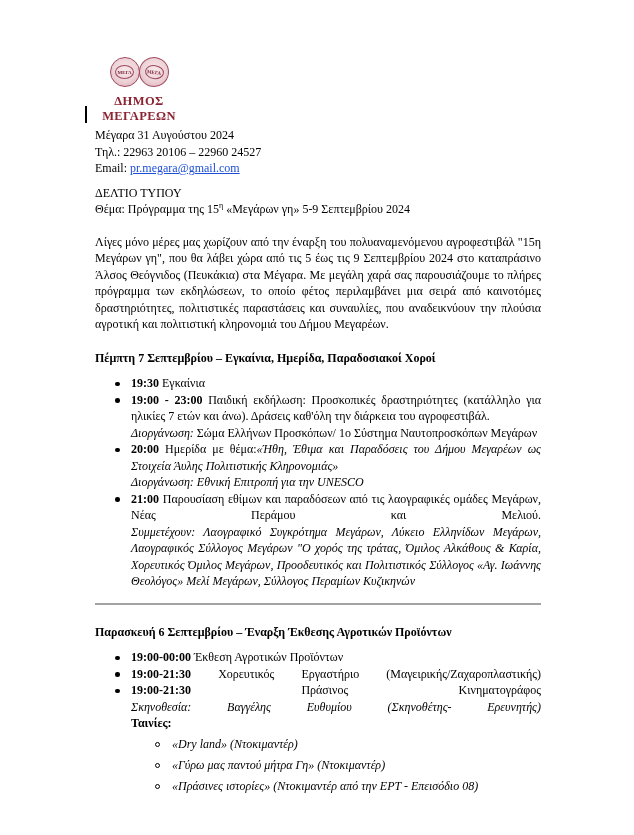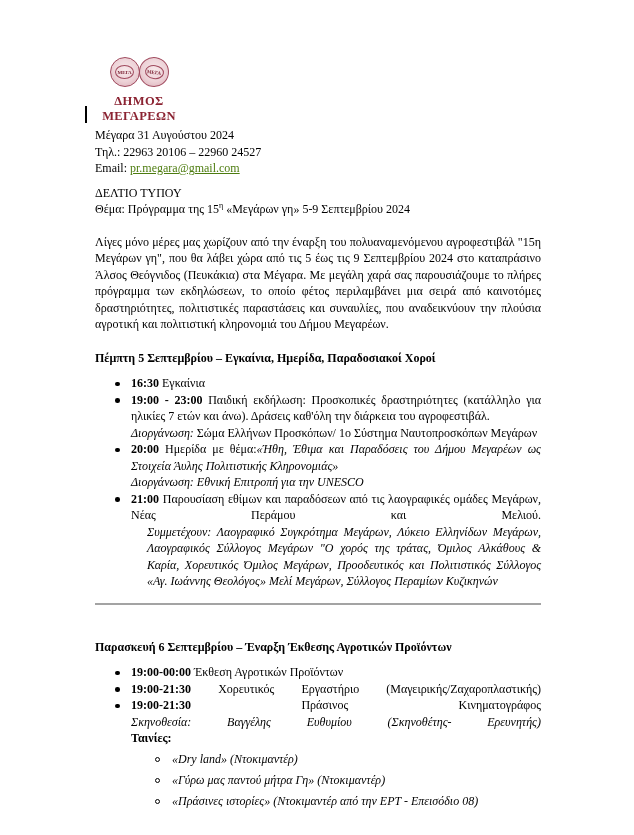--- a/index.html
+++ b/index.html
@@ -24,51 +24,51 @@
     border:1px solid #a04a5e; border-radius:50%; width:17px; height:12px;
     display:flex; align-items:center; justify-content:center;
     font-size:5px; line-height:5px; color:#7e2436; font-weight:bold; letter-spacing:0;
   }
   .logo-name { color:#8b2332; font-weight:bold; font-size:12.5px; line-height:15px; letter-spacing:0.4px; }
   .cursor { position:absolute; left:-10px; bottom:1px; width:2px; height:17px; background:#000; }
 
   
   .contact { margin-top:3px; }
   .contact div { margin:0; }
-  .email-link { color:#4d7c0f; text-decoration:underline; }
+  .email-link { color:#1d4ed8; text-decoration:underline; }
 
   
   .press-head { margin-top:8px; }
   sup { font-size:8px; line-height:0; }
   .intro { margin-top:16px; text-align:justify; }
   .sec-head { margin-top:17px; font-weight:bold; }
 
   
   .list { margin-top:9px; }
   .event { position:relative; padding-left:36px; }
   .event::before {
     content:""; position:absolute; left:20px; top:6.5px;
     width:4.5px; height:4.5px; background:#000; border-radius:50%;
   }
   .event-main { text-align:justify; }
   .time { font-weight:bold; }
   .note { }
   .note-it { font-style:italic; }
-  .note-just { text-align:justify;margin-left:16px; }
+  .note-just { text-align:justify; }
   .justify-last { text-align:justify; text-align-last:justify; }
   .spread { display:flex; justify-content:space-between; text-align:left; }
   .films-label { font-weight:bold; }
   .film { position:relative; padding-left:41px; margin-top:4.5px; font-style:italic; }
   .film::before {
     content:""; position:absolute; left:24px; top:5.5px; width:5px; height:5px;
     border:1px solid #000; border-radius:50%; background:transparent; box-sizing:border-box;
   }
 
   .divider { margin-top:13px; border-top:2px solid #a3a3a3; height:0; }
-  .sec2-head { margin-top:34px; }
+  .sec2-head { margin-top:19px; }
 </style>
 </head>
 <body>
 
 <div class="page">
   <div class="doc">
 
     <div class="logo">
       <div class="coins">
         <div class="coin">
@@ -89,26 +89,26 @@
       <div><span>Email: </span><a href="#" class="email-link">pr.megara@gmail.com</a></div>
     </div>
 
     <div class="press-head">
       <div>ΔΕΛΤΙΟ ΤΥΠΟΥ</div>
       <div><span>Θέμα: Πρόγραμμα της 15</span><sup>η</sup><span> «Μεγάρων γη» 5-9 Σεπτεμβρίου 2024</span></div>
     </div>
 
     <div class="intro">Λίγες μόνο μέρες μας χωρίζουν από την έναρξη του πολυαναμενόμενου αγροφεστιβάλ "15η Μεγάρων γη", που θα λάβει χώρα από τις 5 έως τις 9 Σεπτεμβρίου 2024 στο καταπράσινο Άλσος Θεόγνιδος (Πευκάκια) στα Μέγαρα. Με μεγάλη χαρά σας παρουσιάζουμε το πλήρες πρόγραμμα των εκδηλώσεων, το οποίο φέτος περιλαμβάνει μια σειρά από καινοτόμες δραστηριότητες, πολιτιστικές παραστάσεις και συναυλίες, που αναδεικνύουν την πλούσια αγροτική και πολιτιστική κληρονομιά του Δήμου Μεγαρέων.</div>
 
-    <div class="sec-head">Πέμπτη 5 Σεπτεμβρίου – Εγκαίνια, Ημερίδα, Παραδοσιακοί Χοροί</div>
+    <div class="sec-head">Πέμπτη 7 Σεπτεμβρίου – Εγκαίνια, Ημερίδα, Παραδοσιακοί Χοροί</div>
 
     <div class="list">
 
       <div class="event">
-        <div class="event-main"><b class="time">16:30</b> <span>Εγκαίνια</span></div>
+        <div class="event-main"><b class="time">19:30</b> <span>Εγκαίνια</span></div>
       </div>
 
       <div class="event">
         <div class="event-main"><b class="time">19:00 - 23:00</b> <span>Παιδική εκδήλωση: Προσκοπικές δραστηριότητες (κατάλληλο για ηλικίες 7 ετών και άνω). Δράσεις καθ'όλη την διάρκεια του αγροφεστιβάλ.</span></div>
         <div class="note"><i>Διοργάνωση:</i><span> Σώμα Ελλήνων Προσκόπων/ 1ο Σύστημα Ναυτοπροσκόπων Μεγάρων</span></div>
       </div>
 
       <div class="event">
         <div class="event-main"><b class="time">20:00</b> <span>Ημερίδα με θέμα:</span><i>«Ήθη, Έθιμα και Παραδόσεις του Δήμου Μεγαρέων ως Στοιχεία Άυλης Πολιτιστικής Κληρονομιάς»</i></div>
         <div class="note note-it">Διοργάνωση: Εθνική Επιτροπή για την UNESCO</div>

